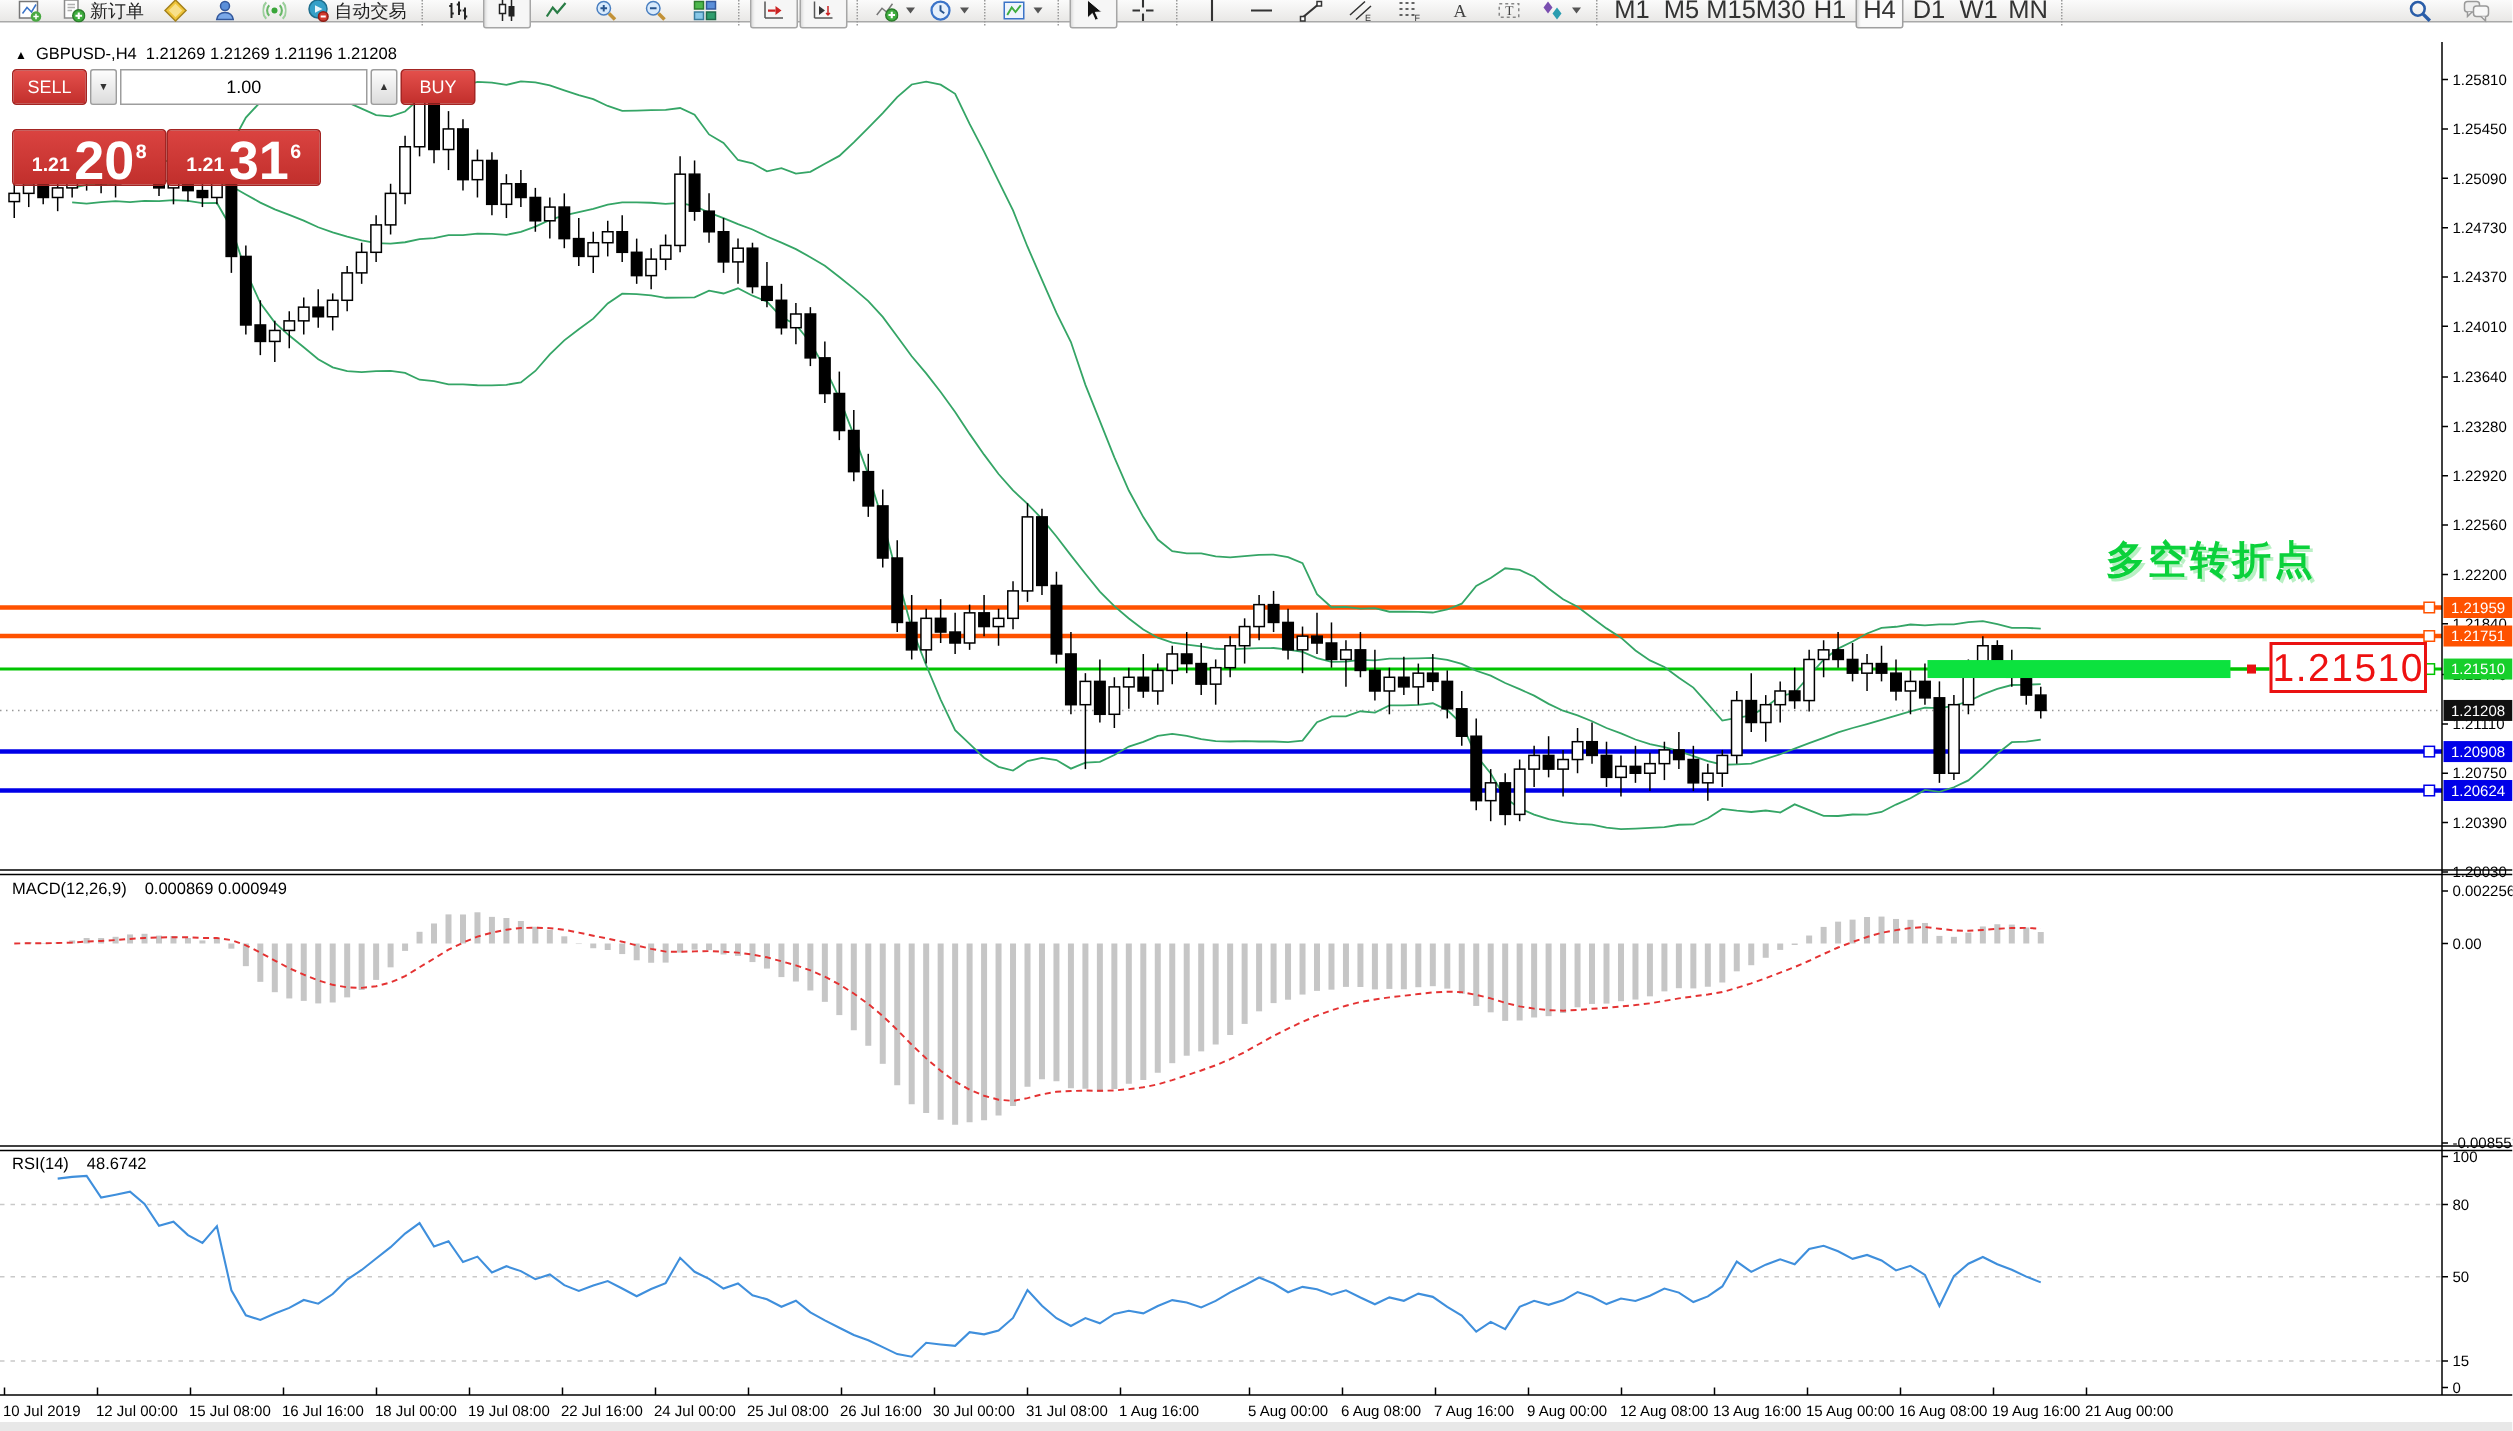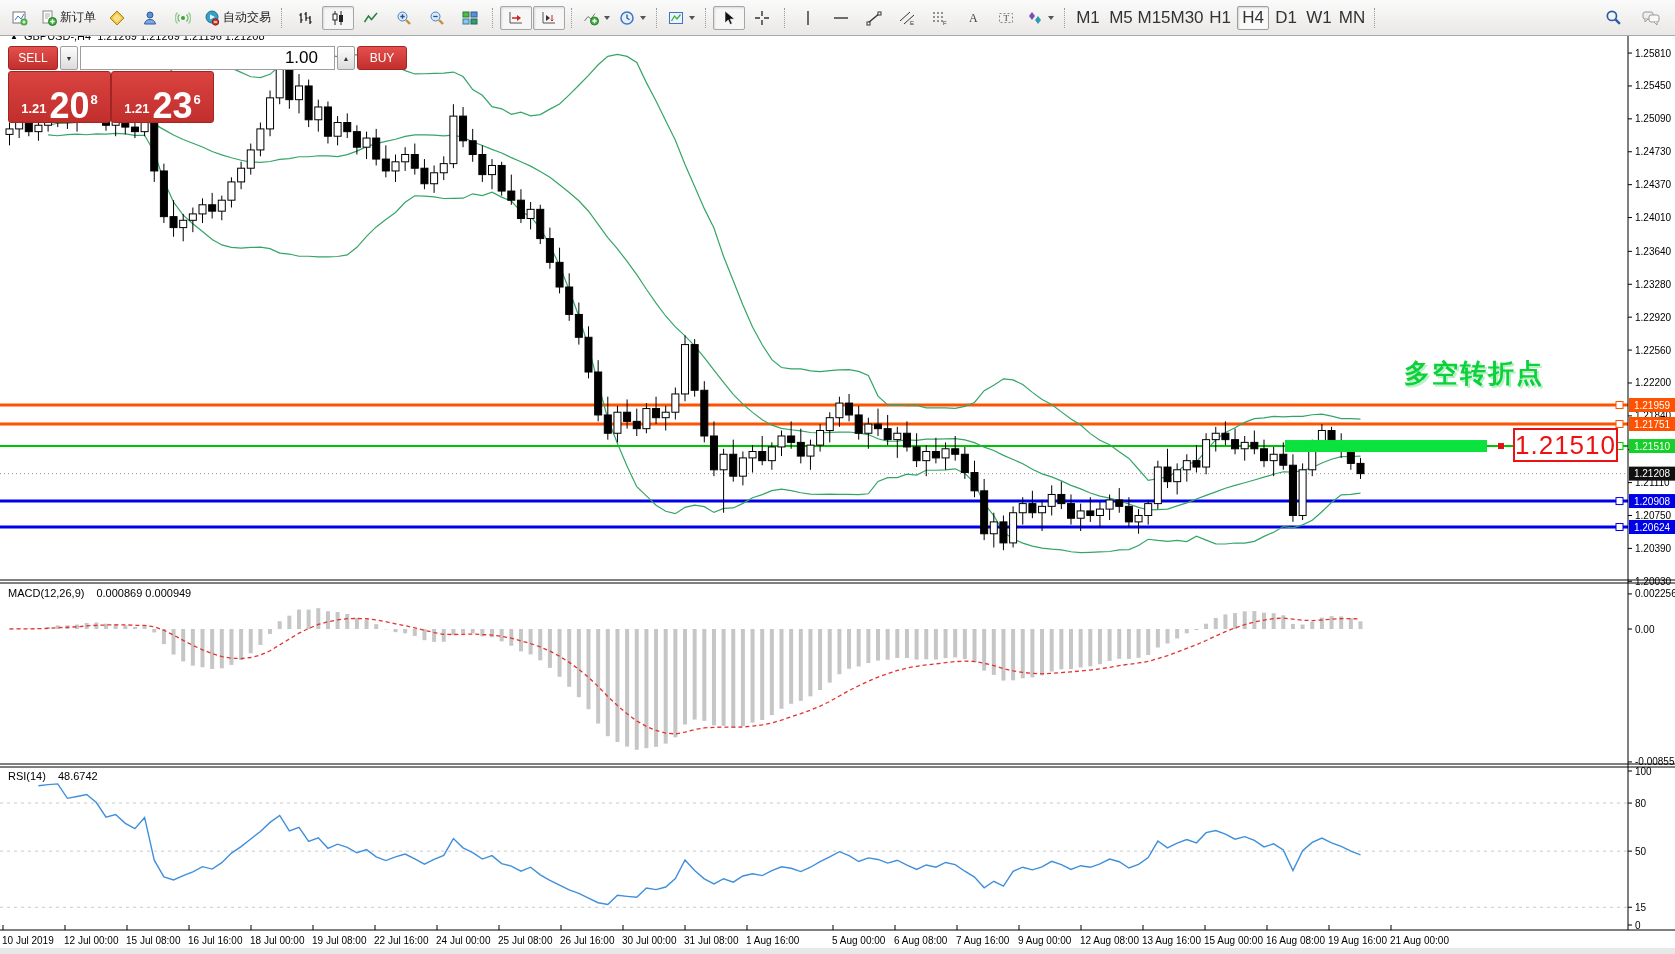--- a/index.html
+++ b/index.html
@@ -1,19 +1,19 @@
 <!DOCTYPE html>
 <html><head>
 <meta charset="utf-8">
 <style>
   html,body{margin:0;padding:0}
   body{width:1675px;height:954px;position:relative;overflow:hidden;background:#fff;
        font-family:"Liberation Sans",sans-serif;-webkit-font-smoothing:antialiased}
   
-  .toolbar{position:absolute;top:0;left:0;width:1675px;height:36px;z-index:20;
+  .toolbar{position:absolute;top:0;left:0;width:1675px;height:15px;z-index:20;
     background:linear-gradient(#fbfbfb,#e9e8e6);border-bottom:1px solid #a9a9a9;
     display:flex;align-items:center;padding-left:4px;box-sizing:border-box;gap:1px}
   .tbtn{display:flex;align-items:center;justify-content:center;height:22px;min-width:24px;
     border:1px solid transparent;border-radius:2px;color:#333;font-size:12px;cursor:default;gap:3px;padding:0 3px}
   .tbtn.pressed{background:#f6f6f6;border-color:#a6a6a6;box-shadow:inset 1px 1px 2px rgba(0,0,0,.12)}
   .tbtn .lbl{font-size:12px;color:#222;white-space:nowrap}
   .sep{width:1px;height:20px;border-left:1px dotted #9a9a9a;margin:0 5px}
   .caret{width:0;height:0;border-left:3px solid transparent;border-right:3px solid transparent;border-top:4px solid #555;margin-left:2px}
   .tf{width:30px;height:22px;display:flex;align-items:center;justify-content:center;
       font-size:17px;color:#333;border:1px solid transparent;border-radius:2px}
@@ -22,22 +22,22 @@
   
   #chart-svg{position:absolute;top:0;left:0;z-index:1}
   .symbolbar{position:absolute;top:30px;left:10px;z-index:6;font-size:11px;color:#000;display:flex;gap:6px;align-items:center}
   .symbolbar .tri{font-size:8px}
   .oneclick{position:absolute;top:46px;left:8px;z-index:6;width:206px}
   .oc-row1{display:flex;gap:2px;height:24px}
   .oc-btn{flex:0 0 48px;background:linear-gradient(#e4504c,#c22f2c);color:#fff;font-size:12px;font-weight:normal;
     display:flex;align-items:center;justify-content:center;border:1px solid #a32523;border-radius:3px}
   .oc-spin{flex:0 0 16px;background:linear-gradient(#fdfdfd,#dcdcdc);border:1px solid #9d9d9d;border-radius:2px;
     display:flex;align-items:center;justify-content:center;font-size:7px;color:#333}
-  .oc-vol{flex:1;border:1px solid #9d9d9d;font-size:17px;text-align:right;padding:0 16px;color:#000;background:#fff}
-  .oc-row2{display:flex;gap:0;margin-top:1px;height:52px}
+  .oc-vol{flex:1;border:1px solid #9d9d9d;font-size:12px;text-align:center;padding:0 4px;color:#000;background:#fff}
+  .oc-row2{display:flex;gap:0;margin-top:16px;height:38px}
   .oc-tile{flex:1;background:linear-gradient(#da4340,#c12f2c);border:1px solid #a32523;border-radius:3px;color:#fff;
     display:flex;align-items:flex-end;justify-content:center;padding-bottom:3px}
   .oc-tile .base{font-size:13px;font-weight:bold;margin-right:3px;margin-bottom:3px}
   .oc-tile .big{font-size:36px;font-weight:bold;line-height:26px}
   .oc-tile .sup{font-size:13px;font-weight:bold;position:relative;top:-12px;margin-left:1px}
   .ind-label{position:absolute;z-index:6;font-size:11px;color:#000;left:8px;display:flex;gap:12px}
   .annotation{position:absolute;left:1404px;top:356px;z-index:6;font-size:26px;font-weight:bold;color:#0bd13b;
     text-shadow:2px 2px 0 #b9f0c4;white-space:nowrap;letter-spacing:2px}
   .price-box{position:absolute;left:1513px;top:428px;width:101px;height:30px;z-index:6;background:#fff;
     border:2px solid #ea1212;color:#ee1111;font-size:26px;display:flex;align-items:center;justify-content:center;letter-spacing:1px}
@@ -839,21 +839,21 @@
     <div class="oc-btn">BUY</div>
   </div>
   <div class="oc-row2">
     <div class="oc-tile">
       <span class="base">1.21</span>
       <span class="big">20</span>
       <span class="sup">8</span>
     </div>
     <div class="oc-tile">
       <span class="base">1.21</span>
-      <span class="big">23</span>
+      <span class="big">31</span>
       <span class="sup">6</span>
     </div>
   </div>
 </div>
 
 <div class="ind-label" style="top:587px">
   <span>MACD(12,26,9)</span>
   <span>0.000869 0.000949</span>
 </div>
 <div class="ind-label" style="top:770px">

